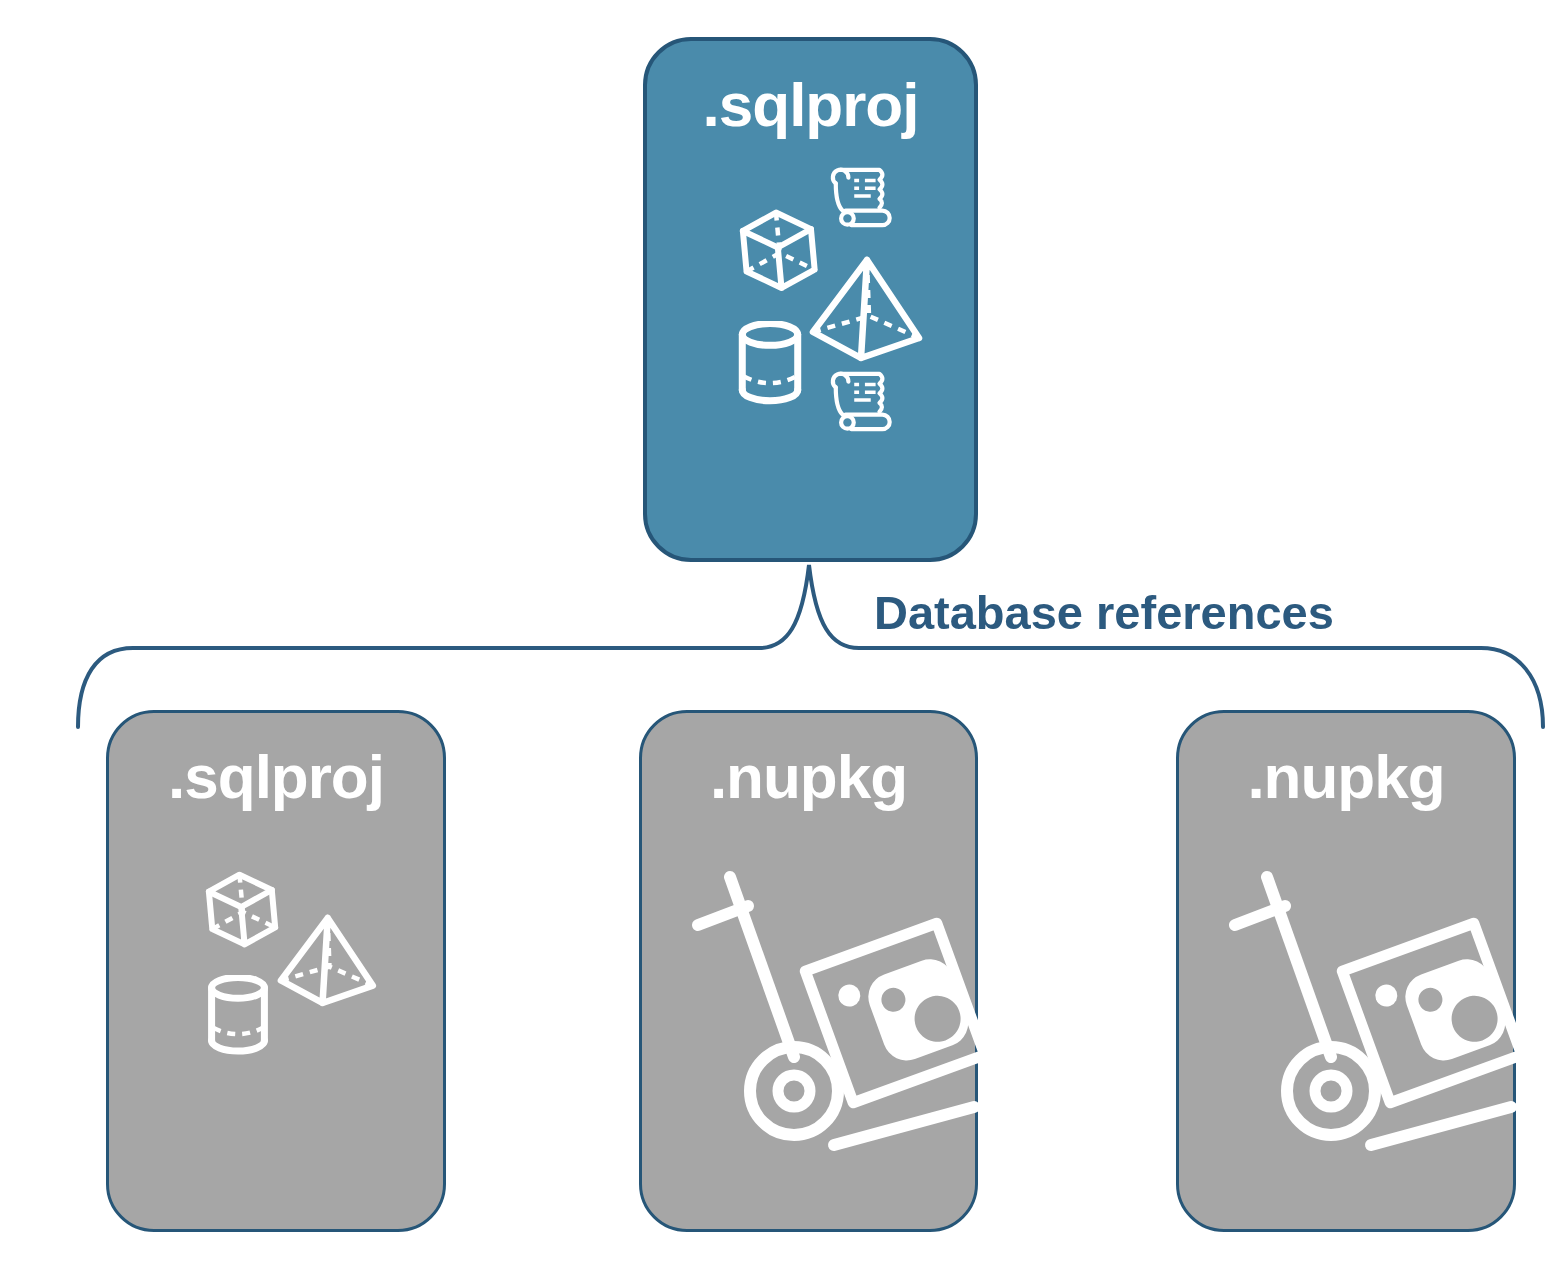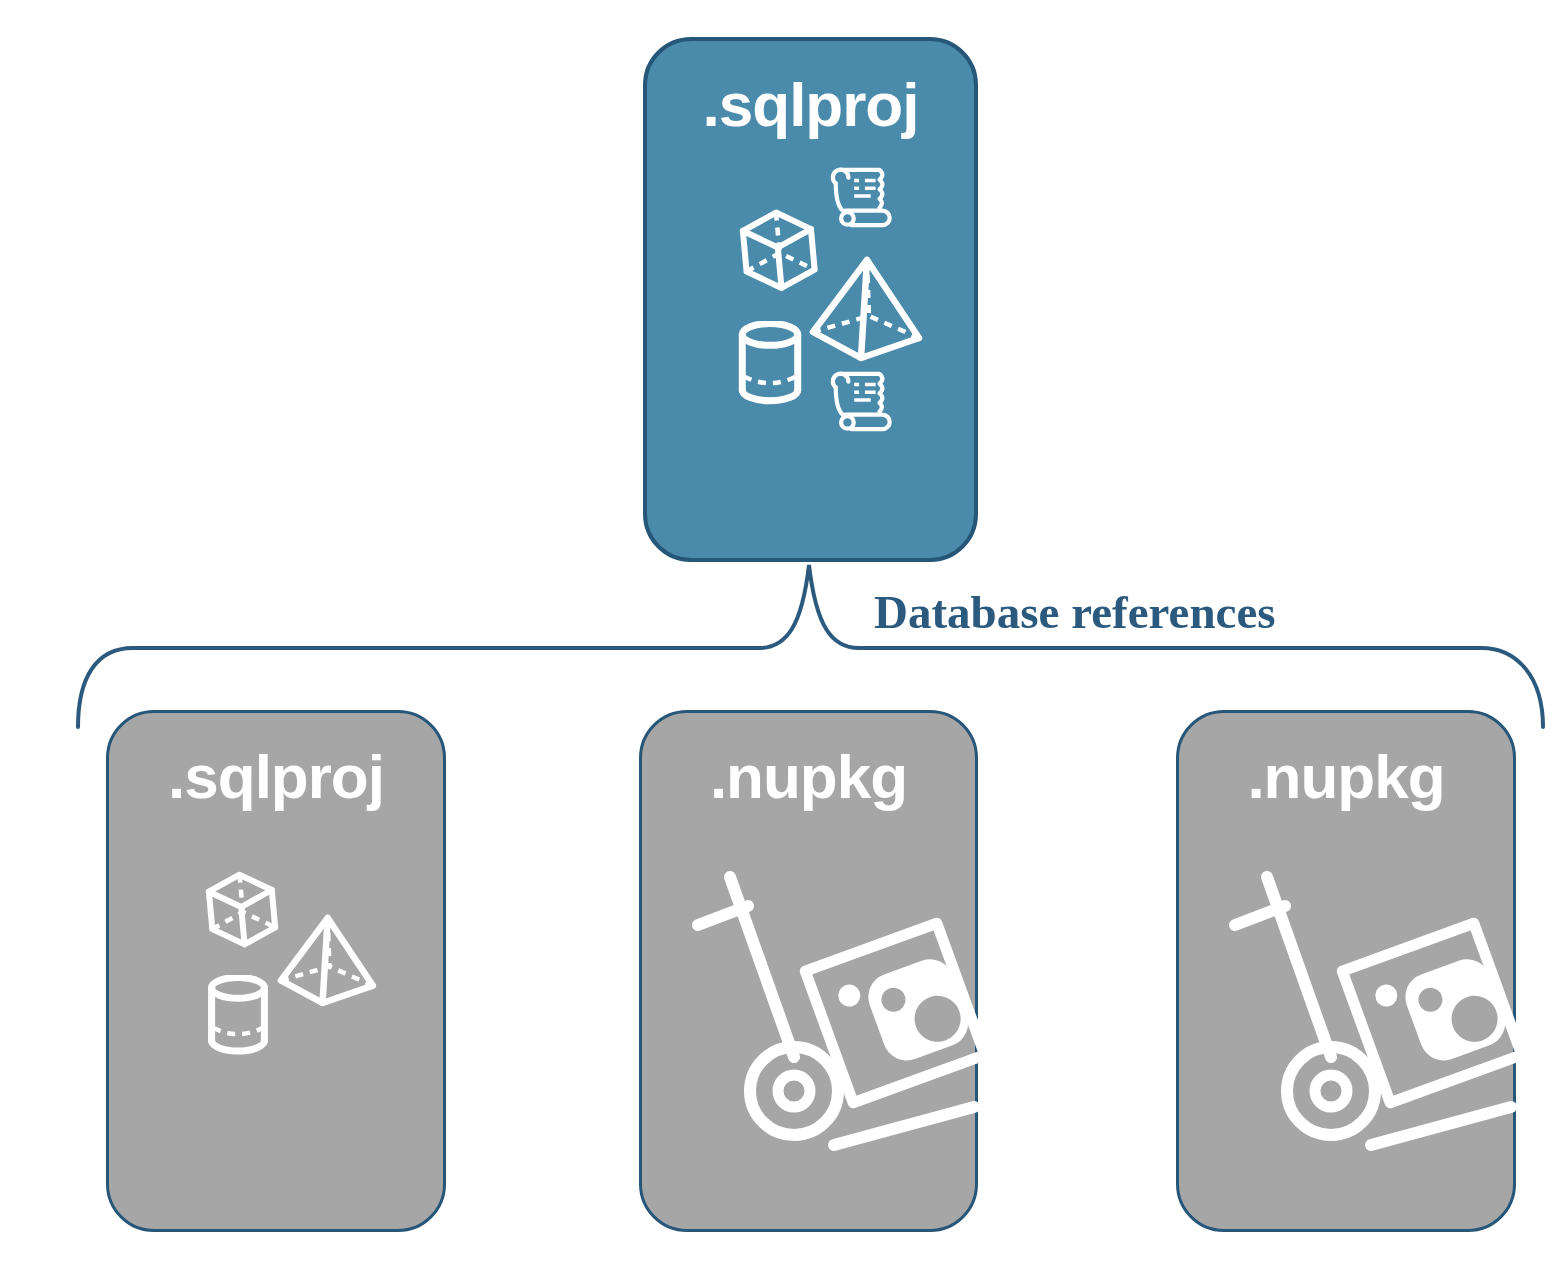--- a/index.html
+++ b/index.html
@@ -58,21 +58,20 @@
     stroke-linecap: round;
   }
   .connector-label {
     position: absolute;
     left: 843px;
     top: 585px;
     font-size: 47px;
     font-weight: 700;
     color: var(--accent-text);
     white-space: nowrap;
-    font-family: Liberation Serif, serif;
   }
 </style>
 </head>
 <body>
 
 <div class="canvas">
 
   <div class="box root" style="left:612px; top:37px; width:335px; height:525px;">
     <div class="box-title">.sqlproj</div>
 

